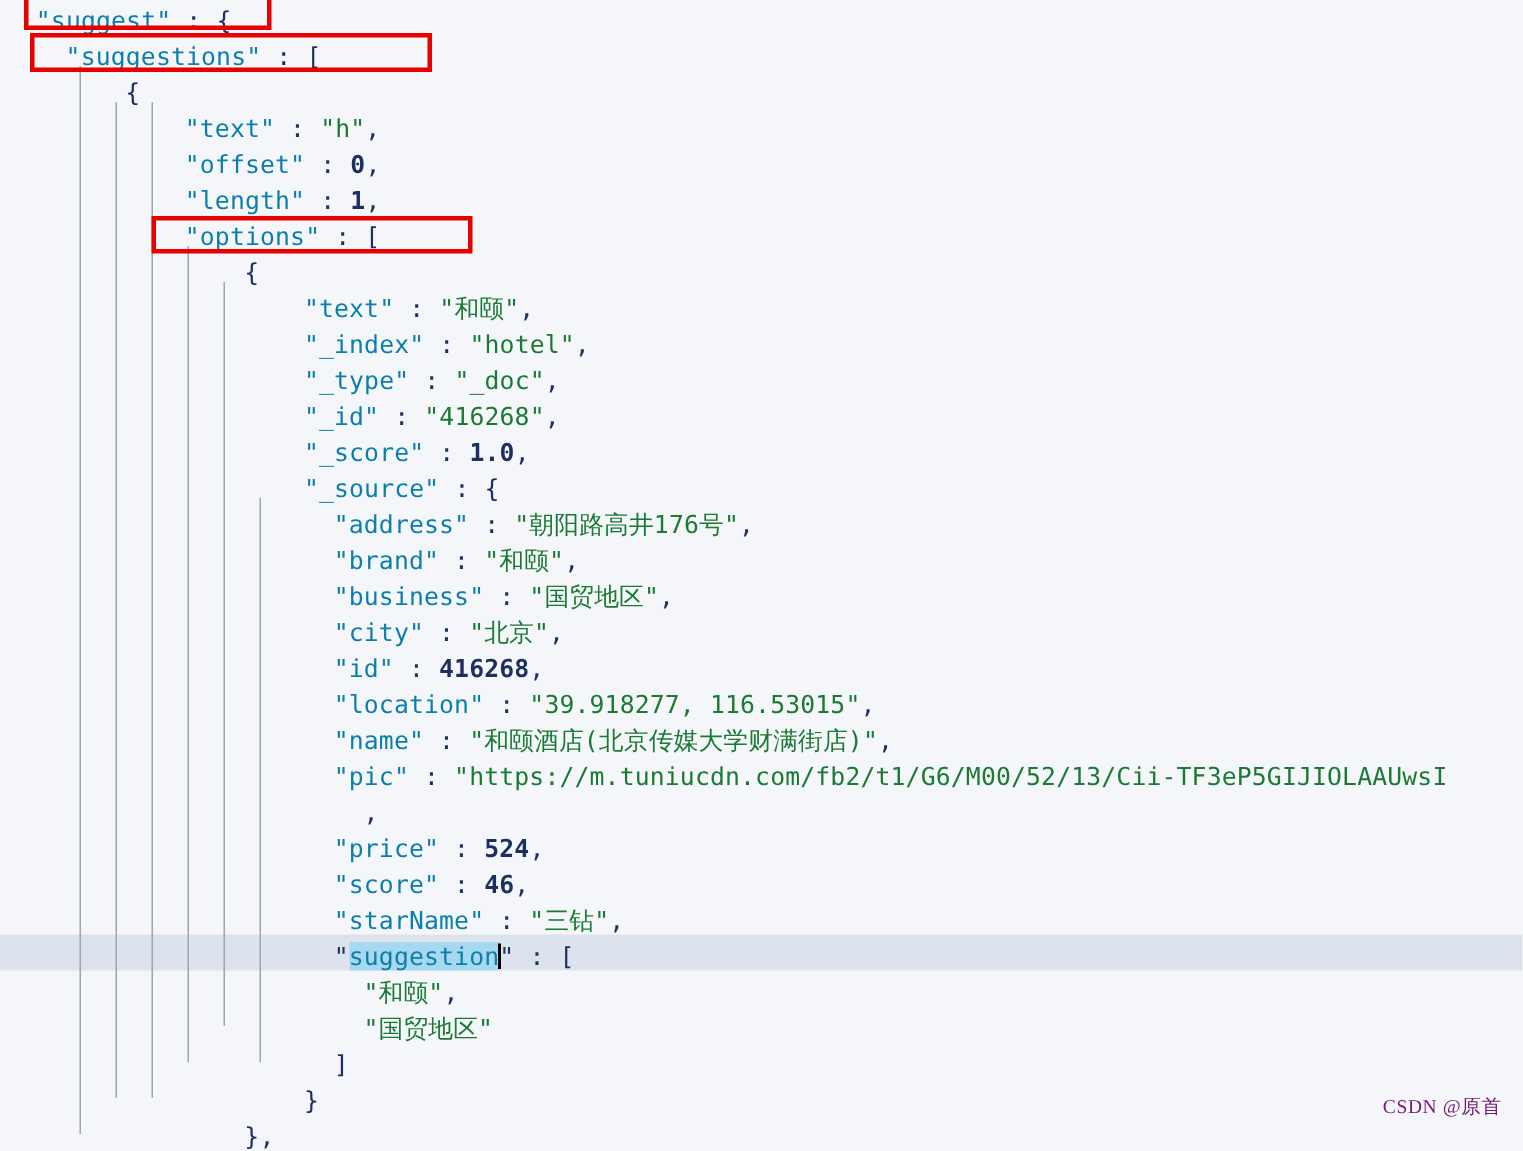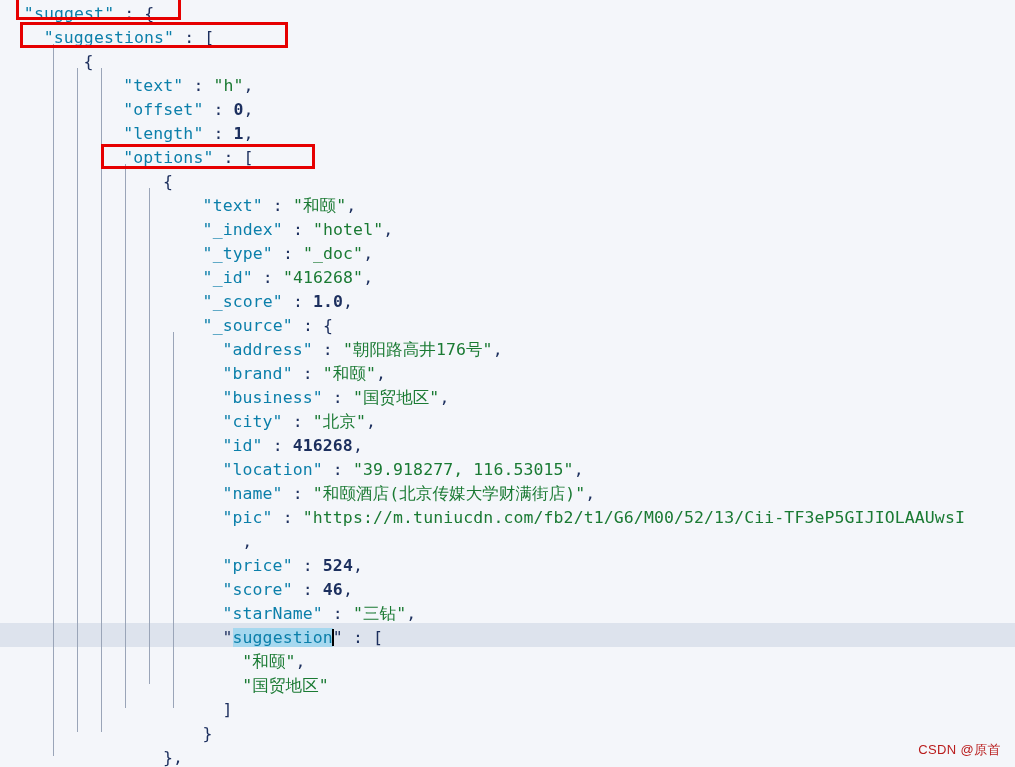--- a/index.html
+++ b/index.html
@@ -80,23 +80,23 @@
     position: absolute;
     border: 3px solid #e60000;
     box-sizing: border-box;
     pointer-events: none;
   }
 
   
   .watermark {
     position: absolute;
     right: 14px;
-    bottom: 8px;
-    color: #b91c1c;
-    font-family: Liberation Sans, sans-serif;
+    bottom: 20px;
+    color: #701a75;
+    font-family: Liberation Serif, serif;
     font-size: 13px;
     letter-spacing: 0.4px;
   }
 </style>
 </head>
 <body>
 
 <div id="editor">
 
   <div class="line-highlight" style="top:623px;"></div>

